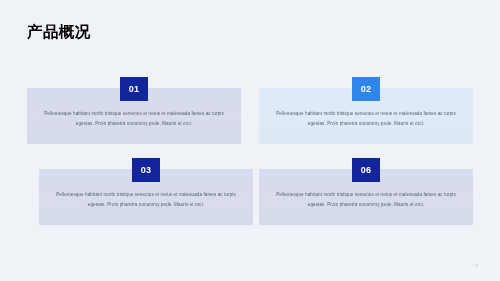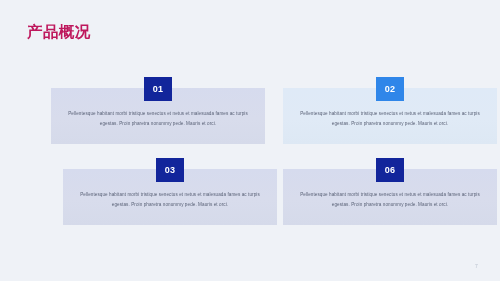--- a/index.html
+++ b/index.html
@@ -23,40 +23,39 @@
     background: #eff2f7;
   }
 
   
   #page-title {
     position: absolute;
     left: 27px;
     top: 22px;
     font-size: 15.5px;
     font-weight: bold;
-    color: #be185d;
+    color: #000000;
     letter-spacing: 0.4px;
     line-height: 20px;
     white-space: nowrap;
   }
 
   
   #card-grid {
     position: absolute;
     left: 27px;
     top: 88px;
     width: 446px;
     height: 137px;
   }
 
   .card-slot {
     position: absolute;
     width: 214px;
     height: 56px;
-    margin-left: 24px;
   }
   .slot-0 { left: 0px;   top: 0px; }
   .slot-1 { left: 232px; top: 0px; padding-left: 15px; }
   .slot-2 { left: 12px;   top: 81px; }
   .slot-3 { left: 232px; top: 81px; }
 
   .card-body {
     position: absolute;
     left: 0;
     top: 0;

